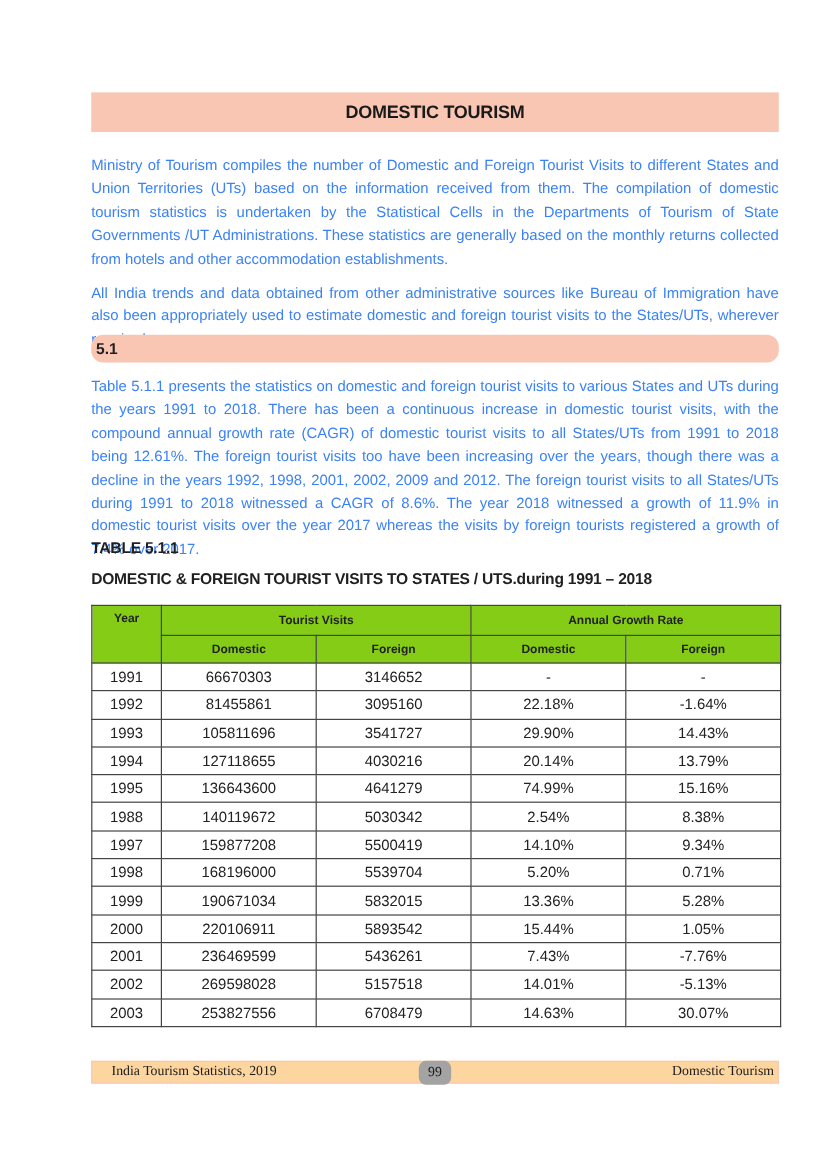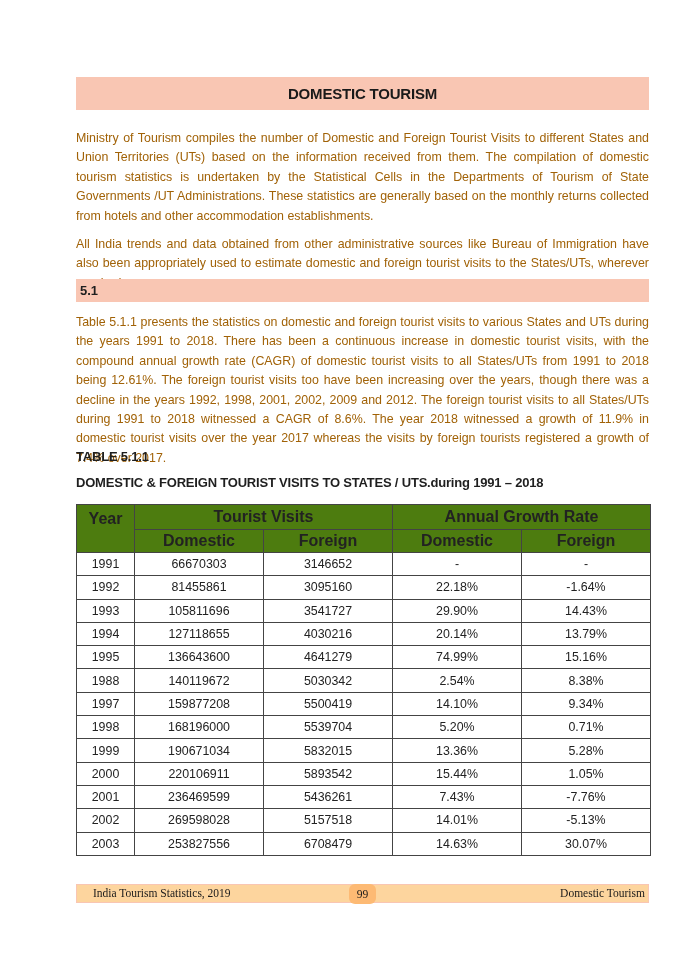--- a/index.html
+++ b/index.html
@@ -10,58 +10,58 @@
   }
   .banner {
     position: absolute; left: 76px; top: 77px; width: 573px; height: 33px;
     background: #f9c6b3; display: flex; align-items: center; justify-content: center;
   }
   .banner span {
     font-weight: bold; font-size: 15px; letter-spacing: -0.2px; color: #1a1a1a;
   }
   .para {
     position: absolute; left: 76px; width: 573px; font-size: 12.4px; line-height: 19.4px;
-    text-align: justify; margin: 0; color: #a16207;
+    text-align: justify; margin: 0; color: #3b82f6;
   }
   .p1 { top: 129px; }
   .p2 { top: 235px; }
   .p3 { top: 313px; }
   .section {
     position: absolute; left: 76px; top: 279px; width: 573px; height: 23px;
-    background: #f9c6b3; display: flex; align-items: center;
+    background: #f9c6b3; display: flex; align-items: center; border-radius: 10px;
   }
   .section .num { font-weight: bold; font-size: 13px; margin-left: 4px; width: 56px; }
   .section .title { font-weight: bold; font-size: 13px; letter-spacing: -0.2px; }
   .tbl-title {
     position: absolute; left: 76px; width: 573px; font-weight: bold;
     font-size: 13px; letter-spacing: -0.2px;
   }
   .t1 { top: 449px; }
   .t2 { top: 475px; }
   table.data {
     position: absolute; left: 76px; top: 504px; width: 574px; border-collapse: collapse;
     font-size: 12.4px; table-layout: fixed;
   }
   table.data th, table.data td {
     border: 1px solid #444; text-align: center; padding: 0; color: #222;
   }
-  table.data th { background: #4d7c0f; font-weight: bold; font-size: 16px; }
+  table.data th { background: #84cc16; font-weight: bold; font-size: 10px; }
   table.data tr.h1 th { height: 24px; }
   table.data tr.h2 th { height: 22px; }
   table.data th.year { vertical-align: top; padding-top: 5px; }
   table.data td { height: 22.3px; }
   .footer {
     position: absolute; left: 76px; top: 884px; width: 573px; height: 19px;
     background: #fdd59e; border: 1px solid #f9c6b3; box-sizing: border-box;
     font-family: "Liberation Serif", "DejaVu Serif", serif; font-size: 11.5px; color: #1a1a1a;
   }
   .footer .left { position: absolute; left: 4px; top: 2px; margin-left: 12px; }
   .footer .right { position: absolute; right: 3px; top: 2px; }
   .footer .page {
-    position: absolute; left: 272px; top: -1px; width: 27px; height: 20px; background: #fdba74;
+    position: absolute; left: 272px; top: -1px; width: 27px; height: 20px; background: #a3a3a3;
     border-radius: 6px; text-align: center; line-height: 20px; font-size: 11.5px;
   }
 </style>
 </head>
 <body>
 
 <div class="banner">
   <span>DOMESTIC TOURISM</span>
 </div>
 

